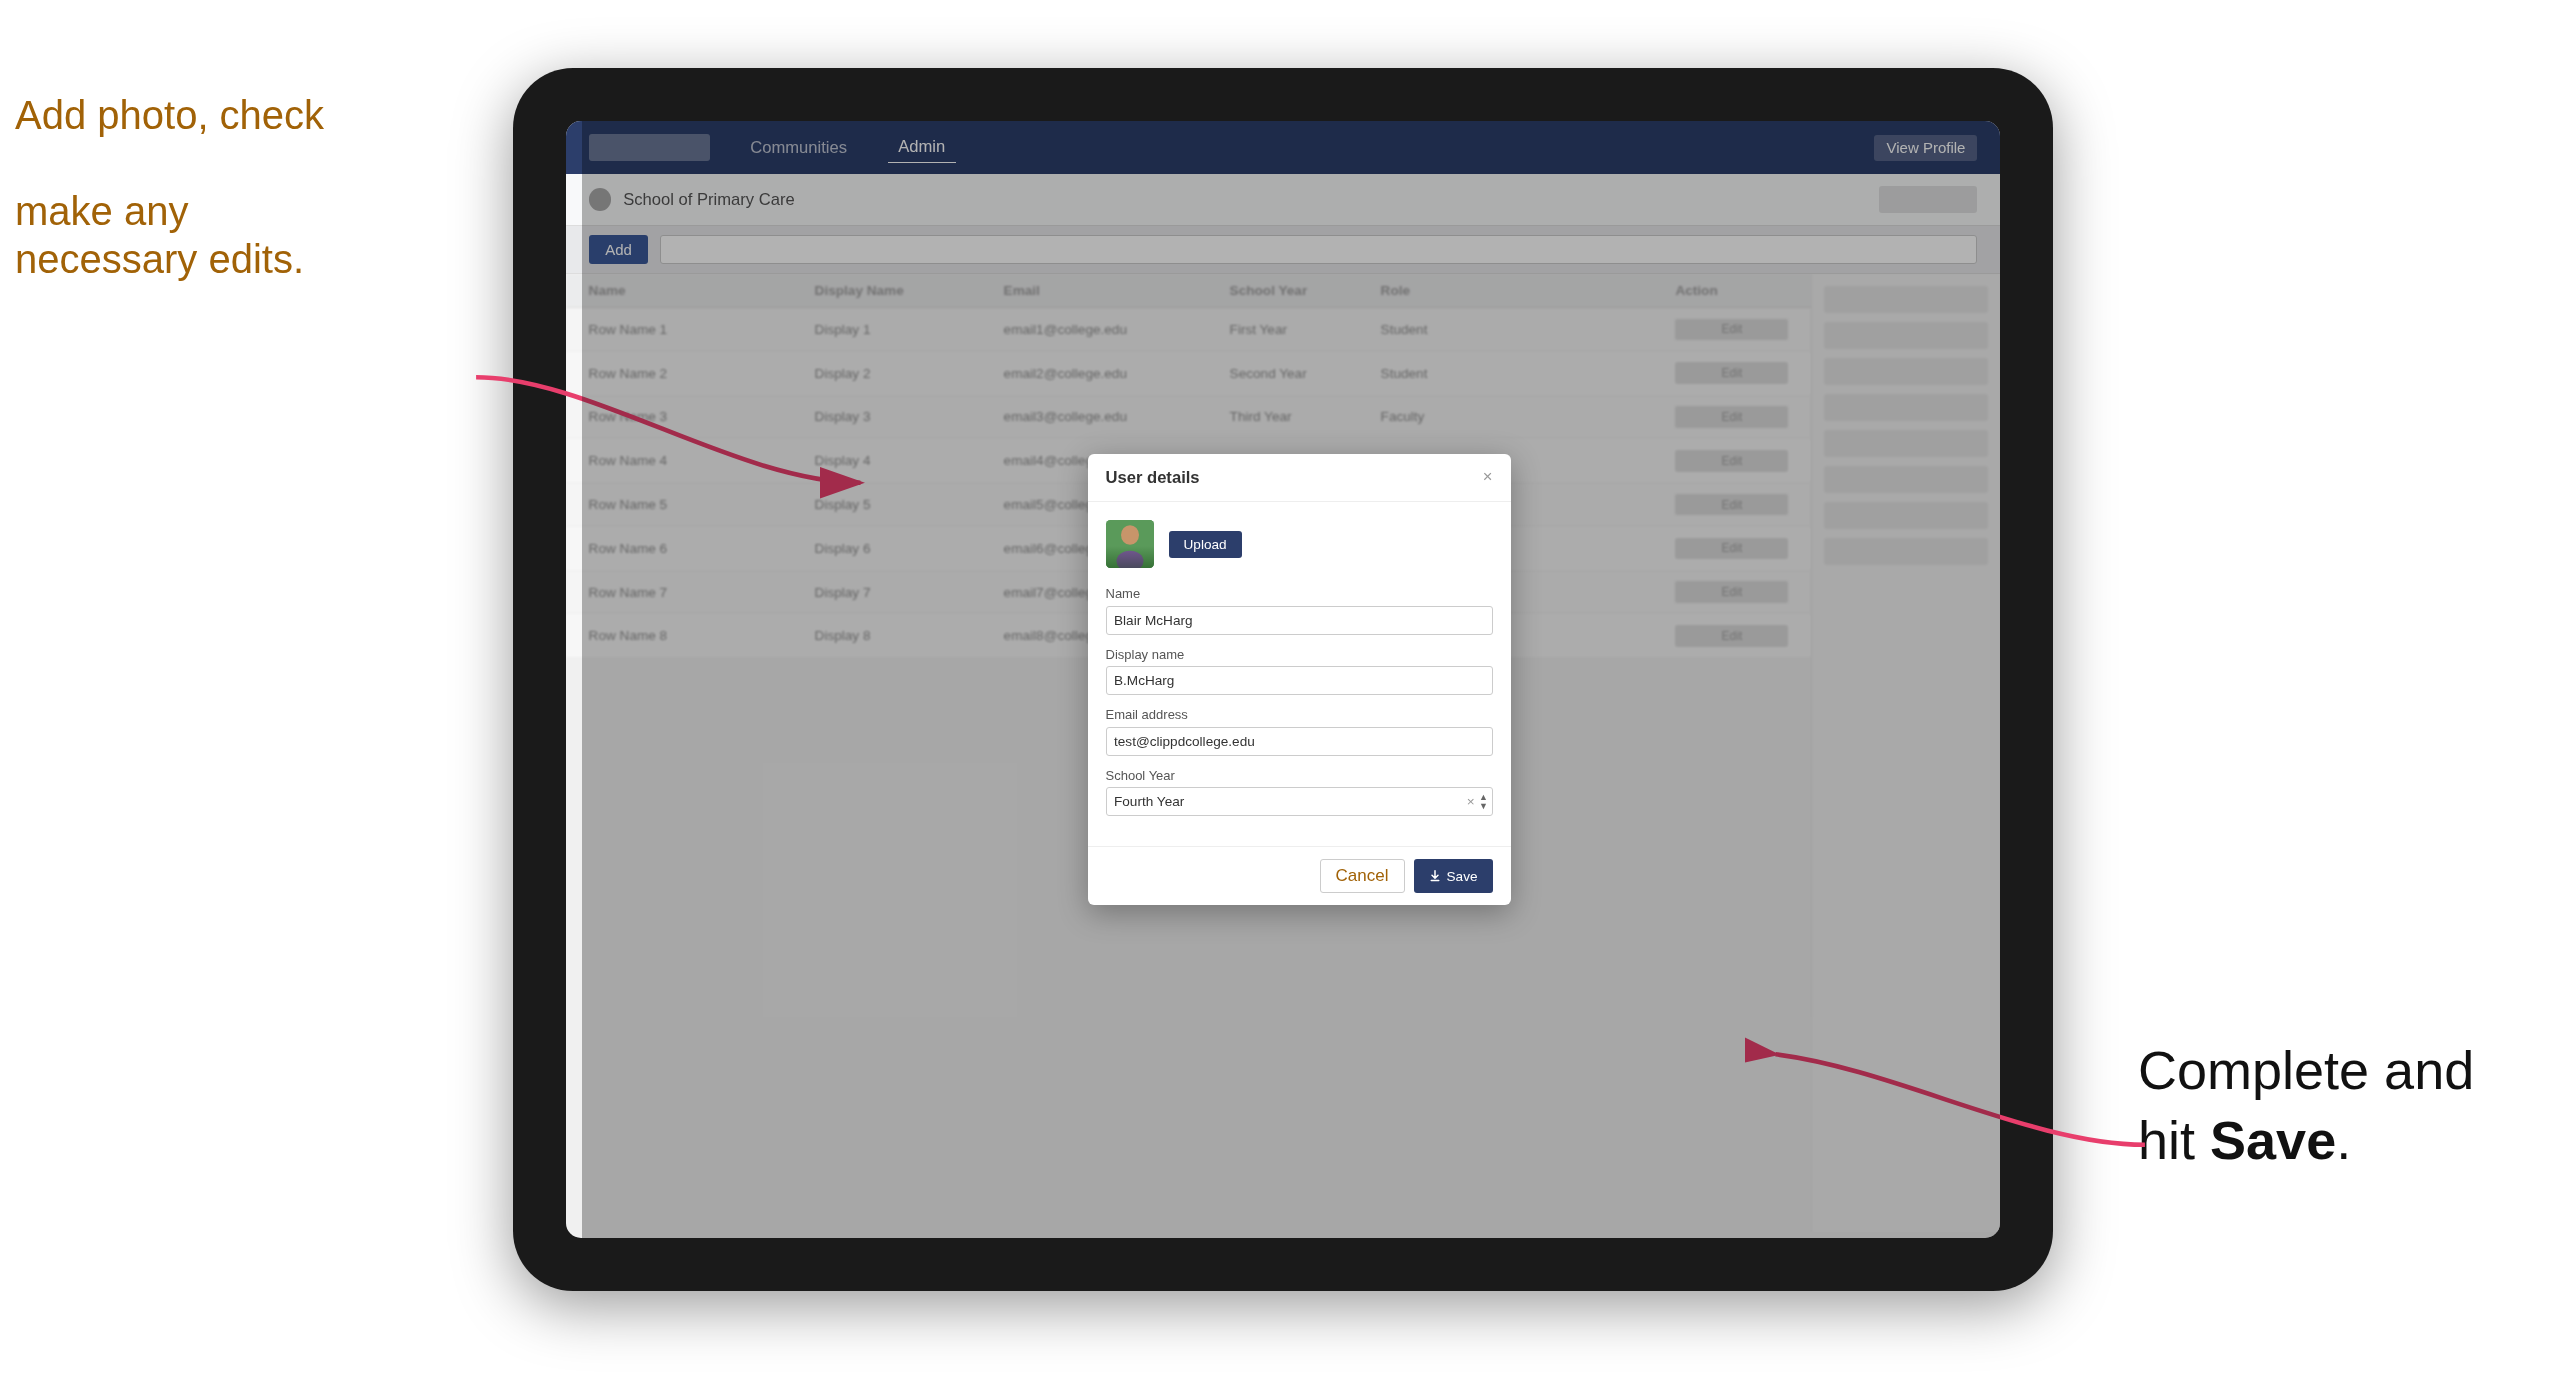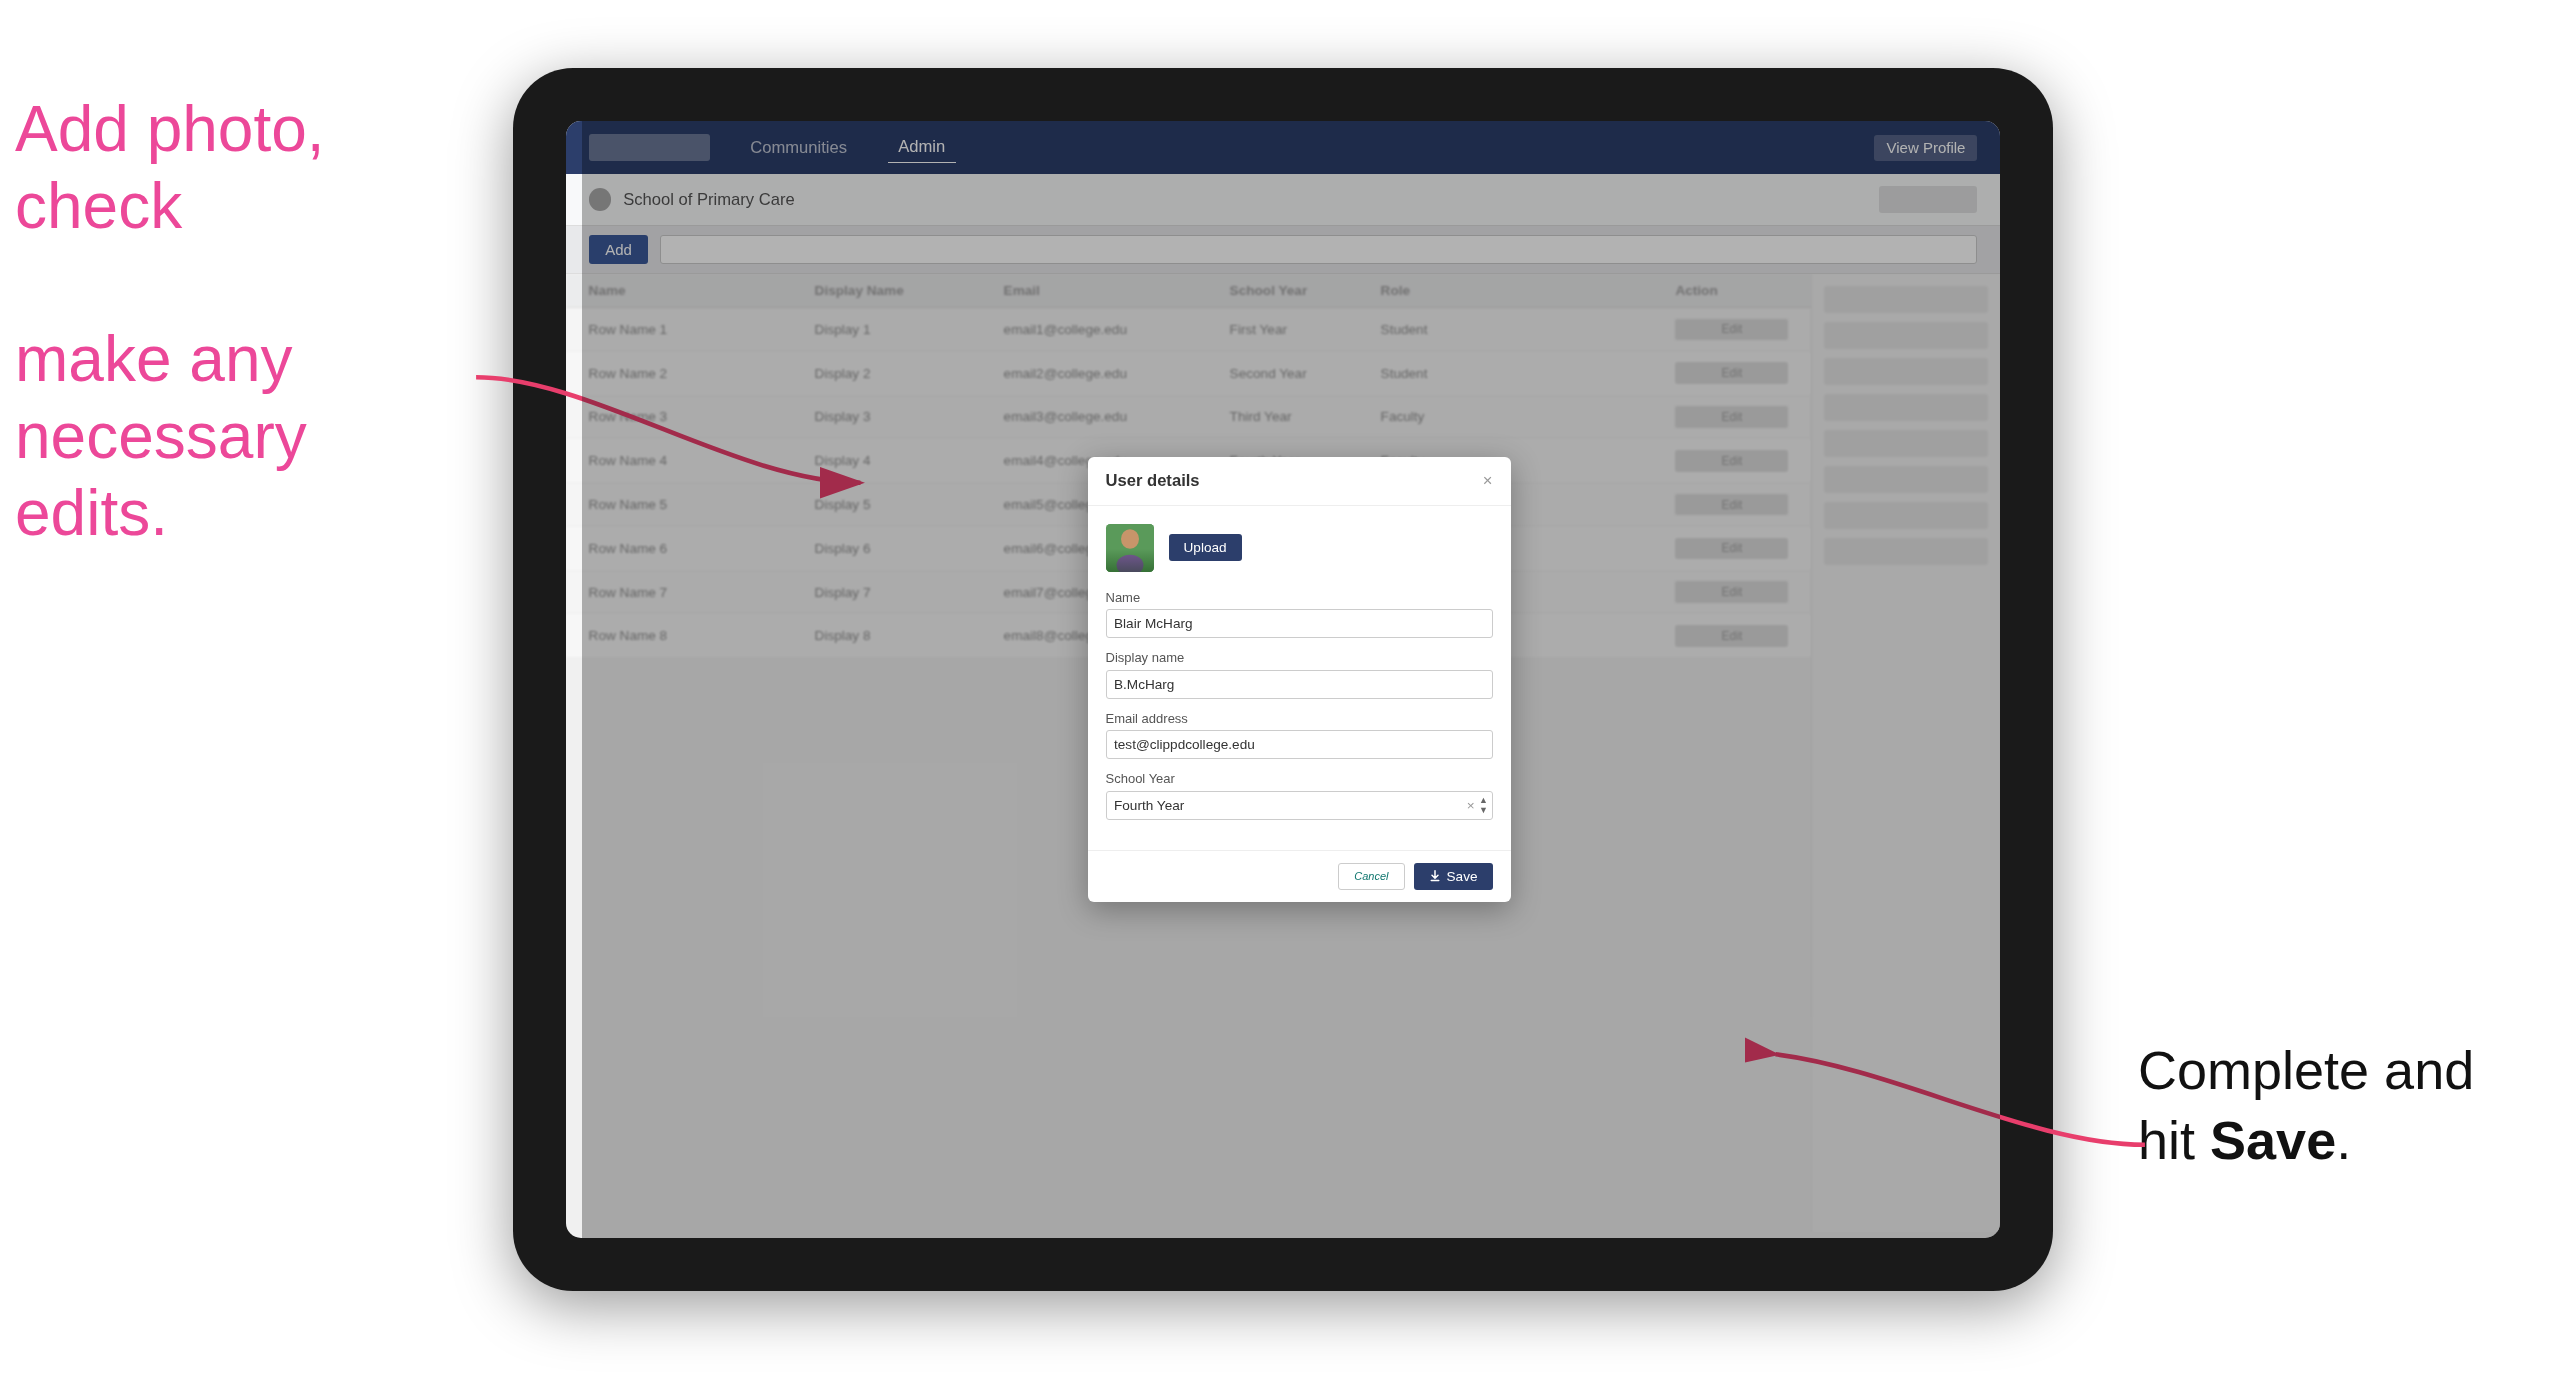--- a/index.html
+++ b/index.html
@@ -10,24 +10,24 @@
       height: 1386px;
       position: relative;
       overflow: hidden;
     }
 
     
     .annotation-left {
       position: absolute;
       top: 91px;
       left: 15px;
-      font-size: 64px;
+      font-size: 40px;
       font-weight: 400;
       line-height: 1.2;
-      color: #ec4899;
+      color: #a16207;
       width: 438px;
     }
 
     .annotation-right {
       position: absolute;
       bottom: 211px;
       right: 45px;
       font-size: 54px;
       font-weight: 400;
       line-height: 1.3;
@@ -409,27 +409,26 @@
     .modal-footer {
       padding: 12px 18px;
       display: flex;
       justify-content: flex-end;
       gap: 9px;
       border-top: 0.8px solid #eee;
     }
 
     .cancel-btn {
       background: white;
-      color: #0f766e;
+      color: #a16207;
       border: 0.8px solid #ccc;
       border-radius: 3px;
       padding: 6px 15px;
-      font-size: 11px;
-      cursor: pointer;
-      font-style: italic;
+      font-size: 17px;
+      cursor: pointer;
     }
 
     .save-btn {
       background: #2c3e6b;
       color: white;
       border: none;
       border-radius: 3px;
       padding: 6px 15px;
       font-size: 13.6px;
       cursor: pointer;

